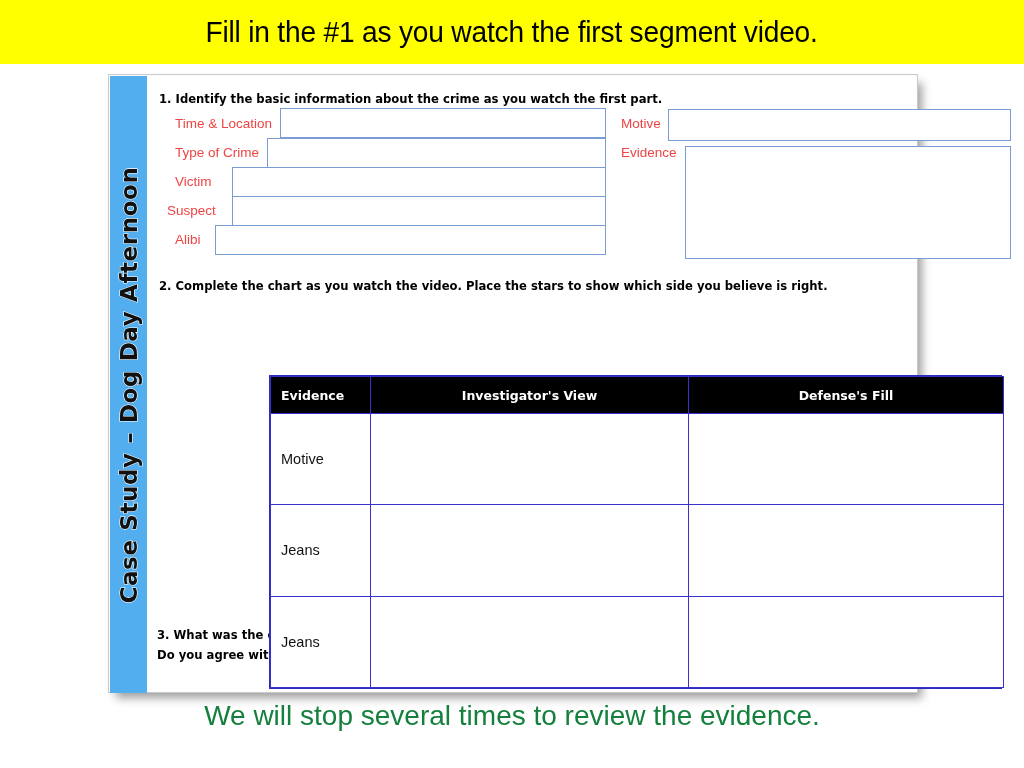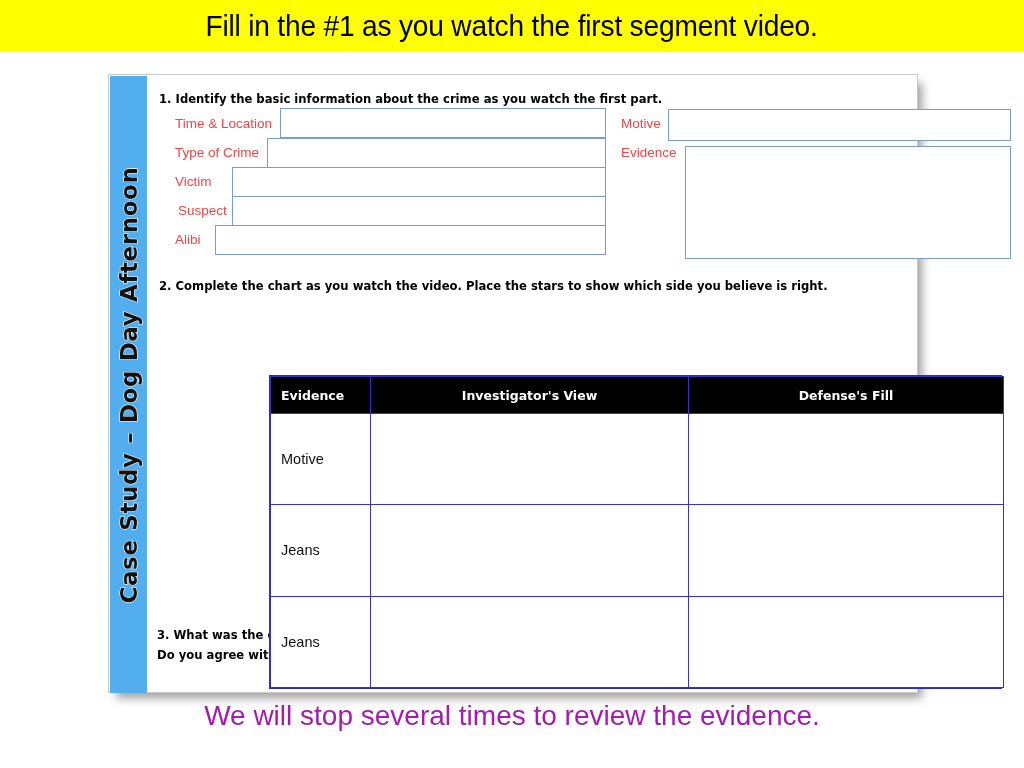--- a/index.html
+++ b/index.html
@@ -12,21 +12,21 @@
     height: 768px;
     overflow: hidden;
     font-family: "Liberation Sans", sans-serif;
     position: relative;
   }
 
   
   #banner {
     position: absolute;
     left: 0; top: 0;
-    width: 1024px; height: 52px;
+    width: 1024px; height: 64px;
     background: #FFFF00;
     display: flex;
     align-items: center;
     justify-content: center;
   }
   #banner-text {
     font-family: "Liberation Sans", sans-serif;
     font-size: 29px;
     font-weight: 400;
     color: #000000;
@@ -156,21 +156,21 @@
 
   
   #caption {
     position: absolute;
     left: 0;
     top: 700px;
     width: 1024px;
     text-align: center;
     font-family: "Liberation Sans", sans-serif;
     font-size: 28px;
-    color: #a21caf;
+    color: #15803d;
     white-space: nowrap;
   }
 </style>
 </head>
 <body>
 
 <div id="banner">
   <div id="banner-text">Fill in the #1 as you watch the first segment video.</div>
 </div>
 
@@ -180,21 +180,21 @@
     <div id="spine-text">Case Study – Dog Day Afternoon</div>
   </div>
 
   <div id="pane">
 
     <div class="qtext" style="left:12px; top:15px;">1. Identify the basic information about the crime as you watch the first part.</div>
 
     <div class="fieldlabel" style="left:28px; top:40px;">Time &amp; Location</div>
     <div class="fieldlabel" style="left:28px; top:69px;">Type of Crime</div>
     <div class="fieldlabel" style="left:28px; top:98px;">Victim</div>
-    <div class="fieldlabel" style="left:31px; top:127px;">Suspect</div>
+    <div class="fieldlabel" style="left:20px; top:127px;">Suspect</div>
     <div class="fieldlabel" style="left:28px; top:156px;">Alibi</div>
 
     <div class="inputbox" style="left:133px; top:32px;  width:326px; height:30px;"></div>
     <div class="inputbox" style="left:120px; top:62px;  width:339px; height:30px;"></div>
     <div class="inputbox" style="left:85px;  top:91px;  width:374px; height:30px;"></div>
     <div class="inputbox" style="left:85px;  top:120px; width:374px; height:30px;"></div>
     <div class="inputbox" style="left:68px;  top:149px; width:391px; height:30px;"></div>
 
     <div class="fieldlabel" style="left:474px; top:40px;">Motive</div>
     <div class="fieldlabel" style="left:474px; top:69px;">Evidence</div>

